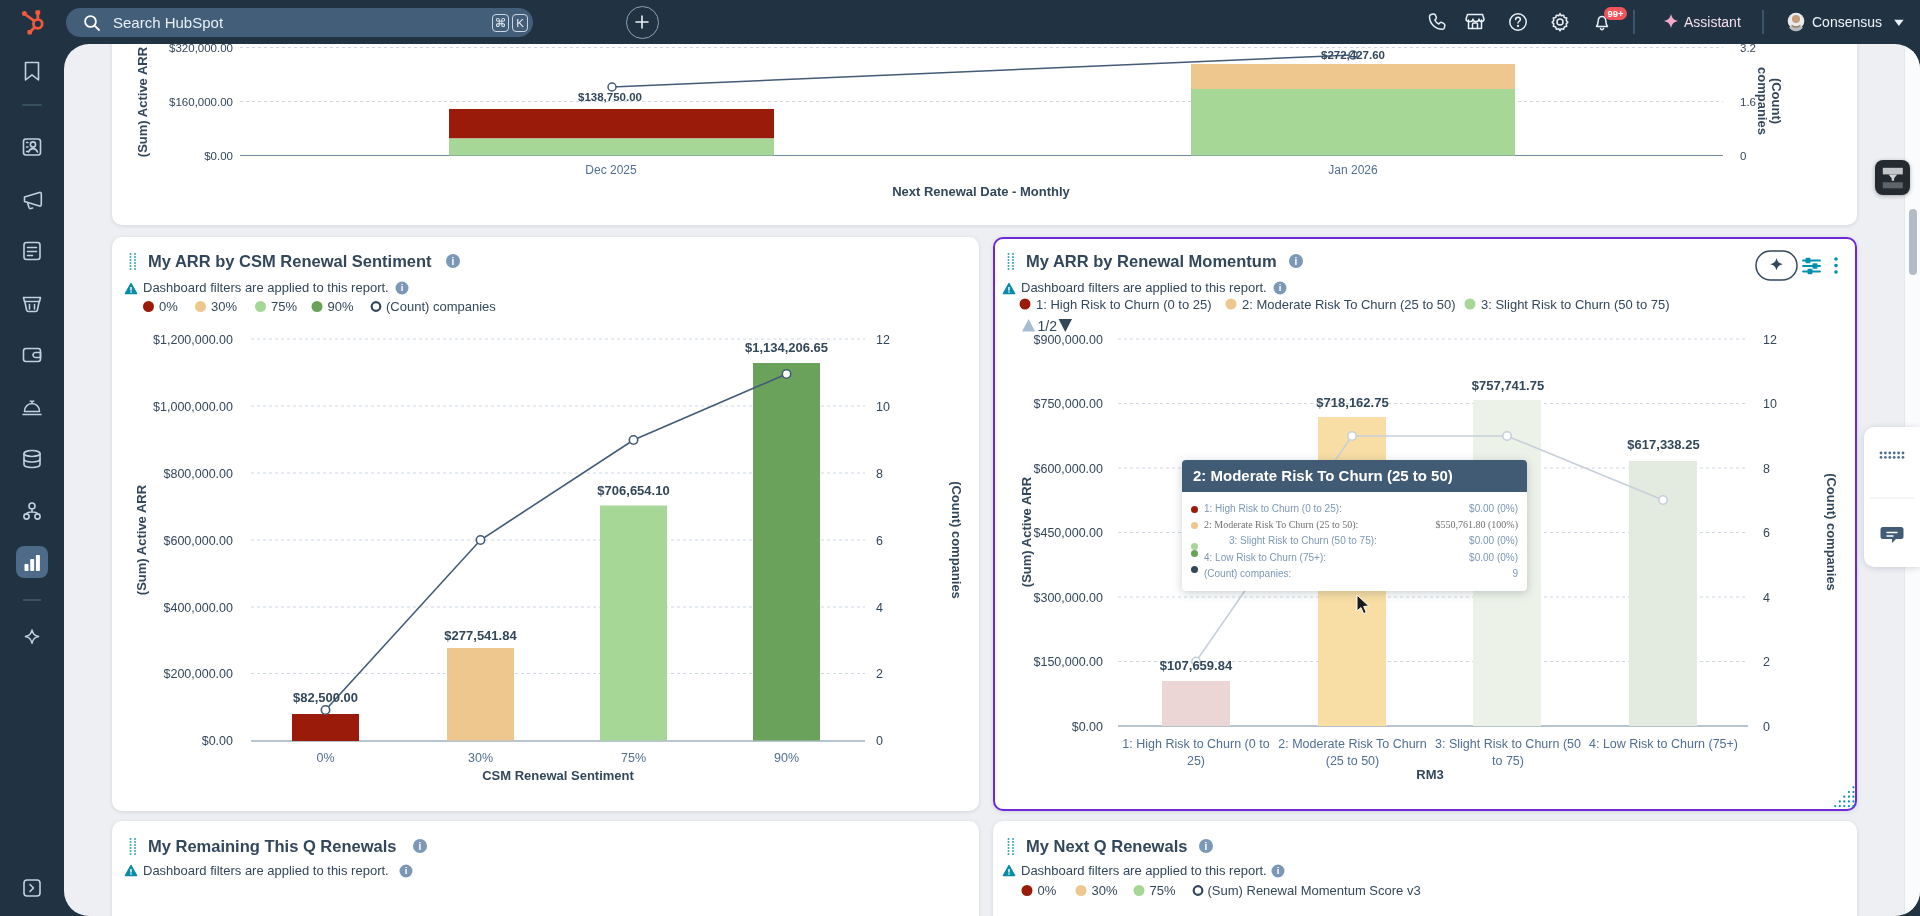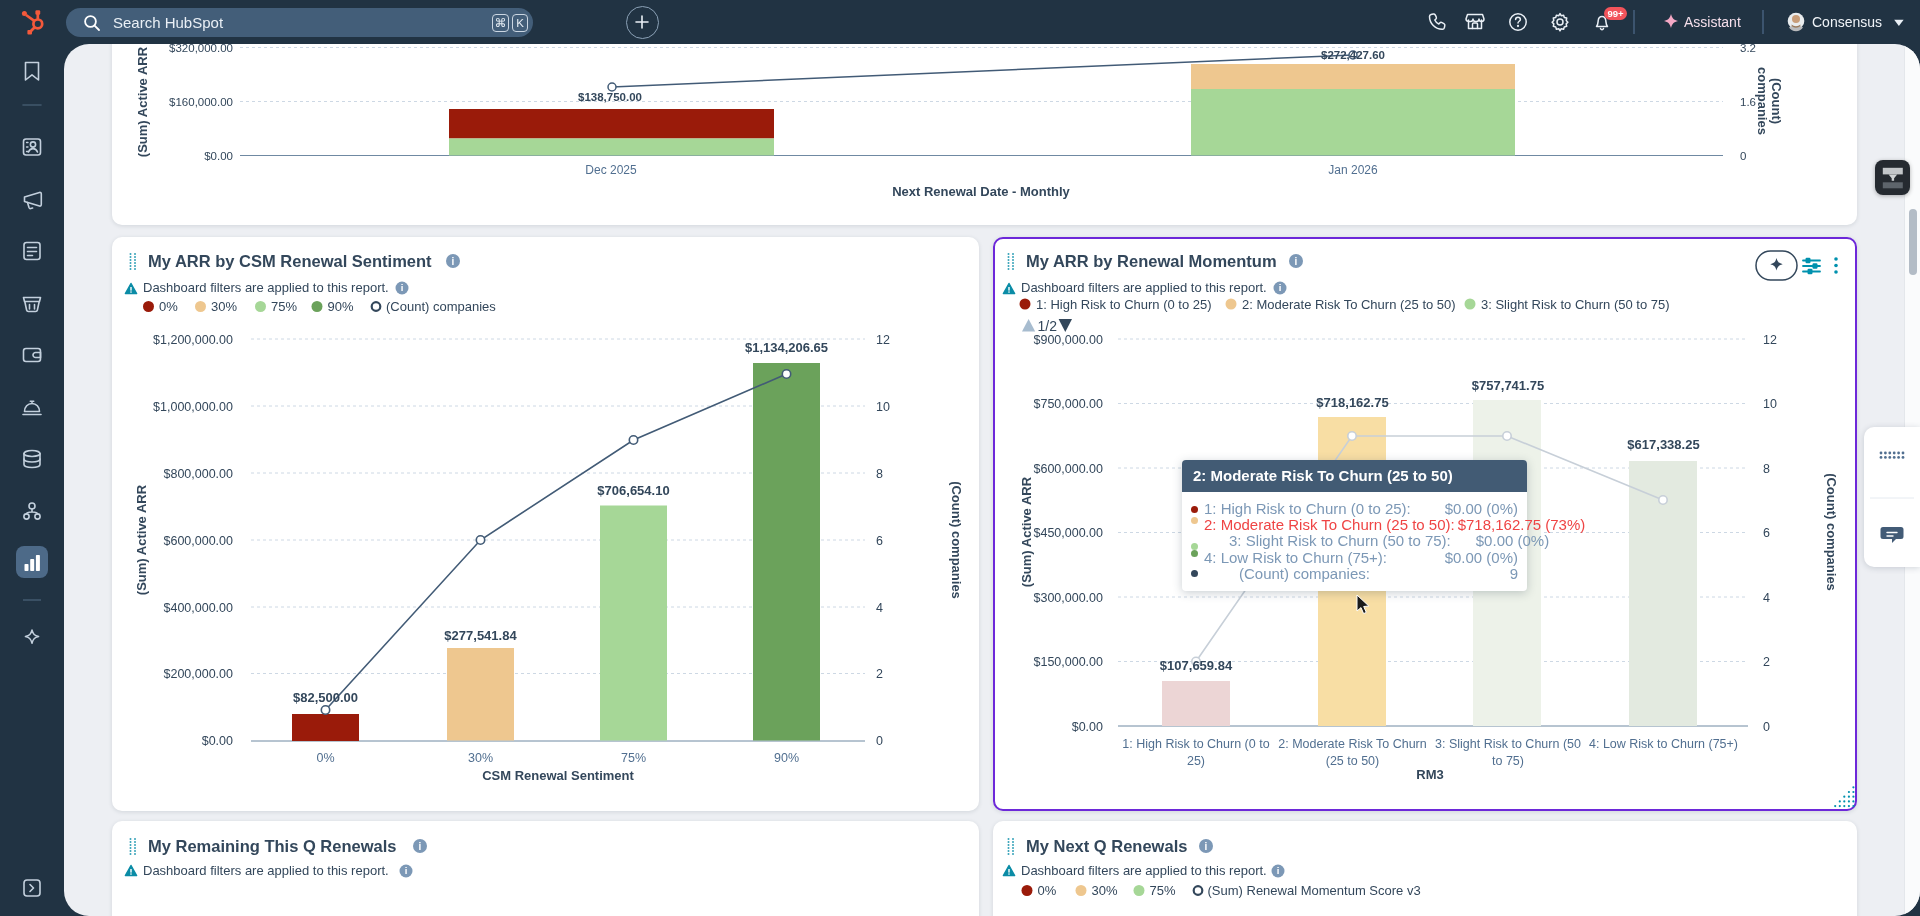--- a/index.html
+++ b/index.html
@@ -451,26 +451,26 @@
           <circle cx="860.4" cy="569.1" r="1.1"></circle>
           <circle cx="855.9" cy="569.1" r="1.1"></circle>
           <circle cx="851.3" cy="569.1" r="1.1"></circle>
           <circle cx="846.8" cy="569.1" r="1.1"></circle>
           <circle cx="842.2" cy="569.1" r="1.1"></circle>
         </g>
     </svg>
 
     <div class="abs" id="tooltip" style="left:187px;top:221px;width:345px;border-radius:4px;box-shadow:0 2px 10px rgba(45,62,80,.25);background:#fff;">
       <div style="background:#425b74;border-radius:4px 4px 0 0;color:#fff;font-weight:bold;font-size:15px;padding:7px 11px 8px;">2: Moderate Risk To Churn (25 to 50)</div>
-      <div style="padding:9px 9px 9px 9px;font-size:15px;color:#7c98b6;white-space:nowrap;">
+      <div style="padding:9px 9px 9px 9px;font-size:10px;color:#7c98b6;white-space:nowrap;">
         <div style="display:flex;align-items:center;line-height:16.2px;"><span style="width:7px;height:7px;border-radius:50%;background:#9a1b0a;margin-right:6px;flex:none;"></span>1: High Risk to Churn (0 to 25):<span style="margin-left:auto;">$0.00 (0%)</span></div>
-        <div style="display:flex;align-items:flex-start;line-height:16.2px;color:#ef4444;"><span style="width:7px;height:7px;border-radius:50%;background:#eec78f;margin-right:6px;flex:none;"></span>2: Moderate Risk To Churn (25 to 50):<span style="margin-left:auto;padding-left:3px;">$718,162.75 (73%)</span></div>
+        <div style="display:flex;align-items:center;line-height:16.2px;color:#737373;font-family:Liberation Serif, serif;"><span style="width:7px;height:7px;border-radius:50%;background:#eec78f;margin-right:6px;flex:none;"></span>2: Moderate Risk To Churn (25 to 50):<span style="margin-left:auto;padding-left:3px;">$550,761.80 (100%)</span></div>
         <div style="display:flex;align-items:flex-end;line-height:16.2px;gap:25px;"><span style="width:7px;height:7px;border-radius:50%;background:#a6d797;margin-right:6px;flex:none;"></span>3: Slight Risk to Churn (50 to 75):<span style="margin-left:auto;">$0.00 (0%)</span></div>
         <div style="display:flex;align-items:flex-start;line-height:16.2px;"><span style="width:7px;height:7px;border-radius:50%;background:#6ba25b;margin-right:6px;flex:none;"></span>4: Low Risk to Churn (75+):<span style="margin-left:auto;">$0.00 (0%)</span></div>
-        <div style="display:flex;align-items:center;line-height:16.2px;gap:35px;"><span style="width:7px;height:7px;border-radius:50%;background:#33475b;margin-right:6px;flex:none;"></span>(Count) companies:<span style="margin-left:auto;">9</span></div>
+        <div style="display:flex;line-height:16.2px;"><span style="width:7px;height:7px;border-radius:50%;background:#33475b;margin-right:6px;flex:none;"></span>(Count) companies:<span style="margin-left:auto;">9</span></div>
       </div>
     </div>
 
     <svg class="abs" style="left:360px;top:355px;" width="20" height="22" viewBox="0 0 20 22">
       <path d="M2 1 L2 17 L6 13.6 L8.6 19.6 L11.3 18.4 L8.7 12.5 L13.8 12 Z" fill="#1a1a1a" stroke="#fff" stroke-width="1"></path>
     </svg>
   </div>
 
   <div class="card" id="card3" style="left:48px;top:777px;width:867px;height:300px;">
     <svg width="867" height="139" viewBox="0 0 867 139" style="position:absolute;top:0;left:0;">

